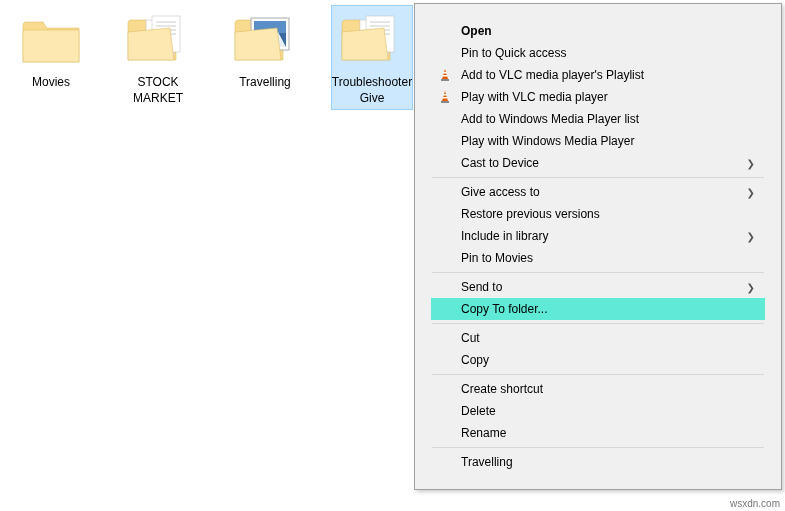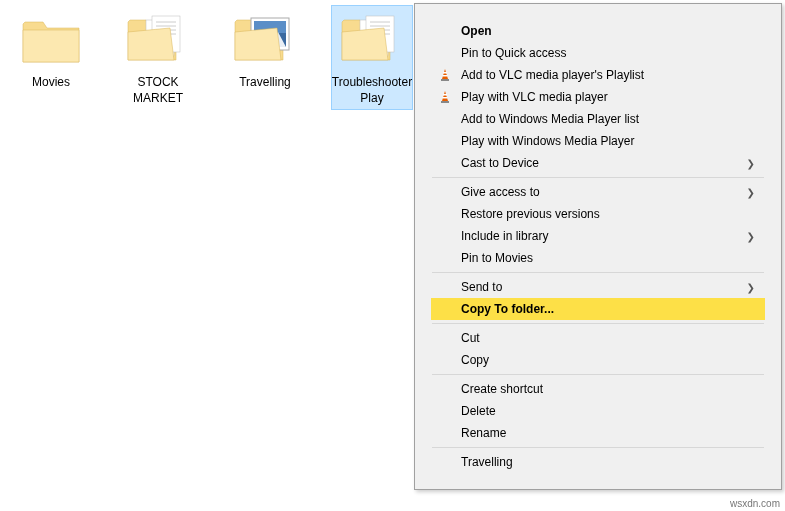--- a/index.html
+++ b/index.html
@@ -59,21 +59,21 @@
       display: flex;
       align-items: center;
       height: 22px;
       padding: 0 22px 0 30px;
       font-size: 12px;
       color: #000;
       position: relative;
       cursor: default;
     }
     .menu-item.bold { font-weight: bold; }
-    .menu-item.highlighted { background: #fde047; font-weight: bold; }
+    .menu-item.highlighted { background: #5eead4; }
     .menu-icon {
       position: absolute;
       left: 6px;
       width: 16px;
       height: 16px;
       display: flex;
       align-items: center;
       justify-content: center;
     }
     .arrow {
@@ -144,21 +144,21 @@
     <path d="M2,8 L2,46 L50,46 L50,12 L24,12 L20,6 L4,6 Z" fill="#f8db8f" stroke="#d9b558" stroke-width="0.5"></path>
     <rect x="20" y="6" width="28" height="36" fill="#fff" stroke="#bbb" stroke-width="0.5"></rect>
     <rect x="26" y="2" width="28" height="36" fill="#fff" stroke="#bbb" stroke-width="0.5"></rect>
     <line x1="30" y1="8" x2="50" y2="8" stroke="#ccc" stroke-width="1"></line>
     <line x1="30" y1="12" x2="50" y2="12" stroke="#ccc" stroke-width="1"></line>
     <line x1="30" y1="16" x2="50" y2="16" stroke="#ccc" stroke-width="1"></line>
     <line x1="30" y1="20" x2="50" y2="20" stroke="#ccc" stroke-width="1"></line>
     <path d="M2,18 L44,14 L48,46 L2,46 Z" fill="#fce8b0" stroke="#d9b558" stroke-width="0.5"></path>
   </svg>
       </div>
-      <div class="folder-label">Troubleshooter Play</div>
+      <div class="folder-label">Troubleshooter Give</div>
     </div>
   </div>
 
 <div class="context-menu">
     <div class="menu-item bold">
       <span>Open</span>
     </div>
     <div class="menu-item">
       <span>Pin to Quick access</span>
     </div>

